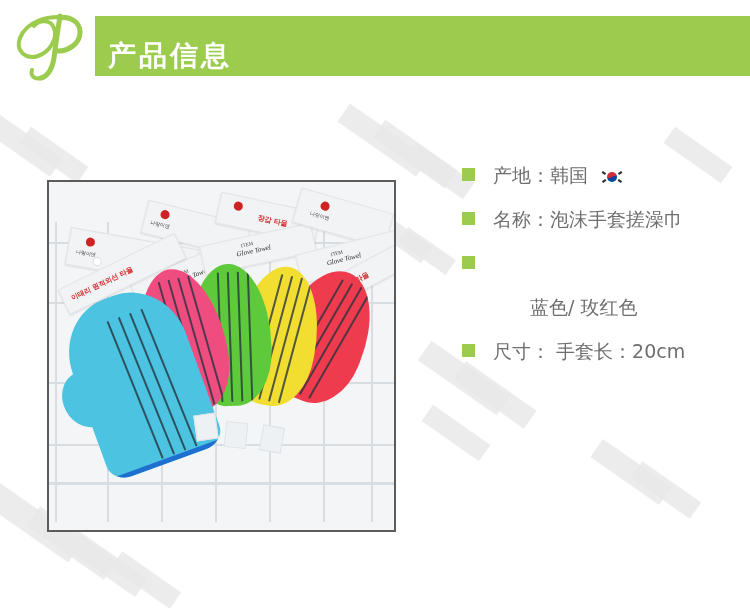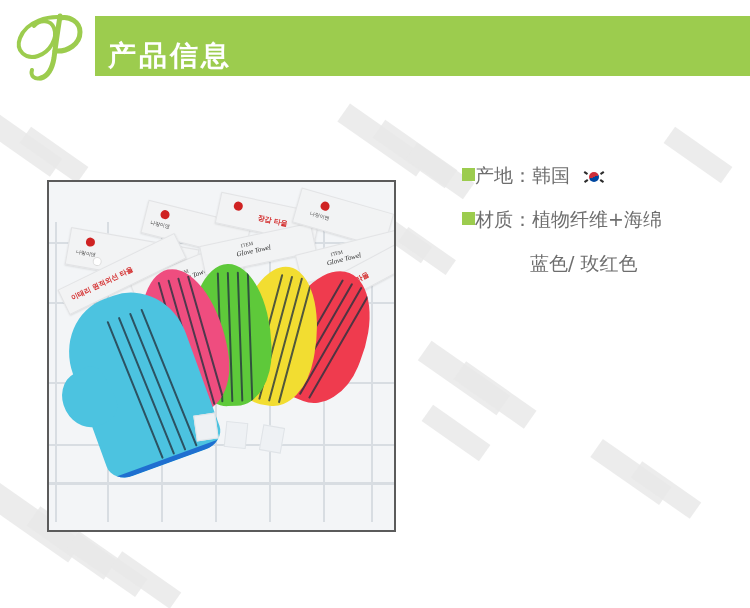--- a/index.html
+++ b/index.html
@@ -193,21 +193,21 @@
     width: 13px;
     height: 13px;
     background: #9ccc4e;
     flex: 0 0 13px;
     margin-top: 8px;
   }
   .bullet.hidden {
     visibility: hidden;
   }
   .spec-text {
-    margin-left: 0;
+    margin-left: 18px;
     font-size: 19px;
     color: #6e6e6e;
     line-height: 30px;
     white-space: nowrap;
     font-family: "DejaVu Sans", sans-serif;
   }
   .spec-text.indent {
     margin-left: 55px;
   }
   .flag {
@@ -400,29 +400,36 @@
         <span class="flag">
           <span class="flag-circle"></span>
           <span class="flag-bar" style="left:0px;top:2px;transform:rotate(35deg);"></span>
           <span class="flag-bar" style="left:0px;top:10px;transform:rotate(-35deg);"></span>
           <span class="flag-bar" style="left:16px;top:2px;transform:rotate(-35deg);"></span>
           <span class="flag-bar" style="left:16px;top:10px;transform:rotate(35deg);"></span>
         </span>
       </div>
     </div>
 
-
     <div class="spec-row">
       <div class="bullet"></div>
-      <div class="spec-text">材质：植物纤维+海绵</div>
+      <div class="spec-text">名称：泡沫手套搓澡巾</div>
+    </div>
+
+    <div class="spec-row">
+      <div class="bullet"></div>
     </div>
 
 
     <div class="spec-row">
       <div class="bullet hidden"></div>
       <div class="spec-text indent">蓝色/ 玫红色</div>
     </div>
 
+    <div class="spec-row">
+      <div class="bullet"></div>
+      <div class="spec-text">尺寸： 手套长：20cm</div>
+    </div>
 
 
   </div>
 
 </div>
 
 </body></html>

